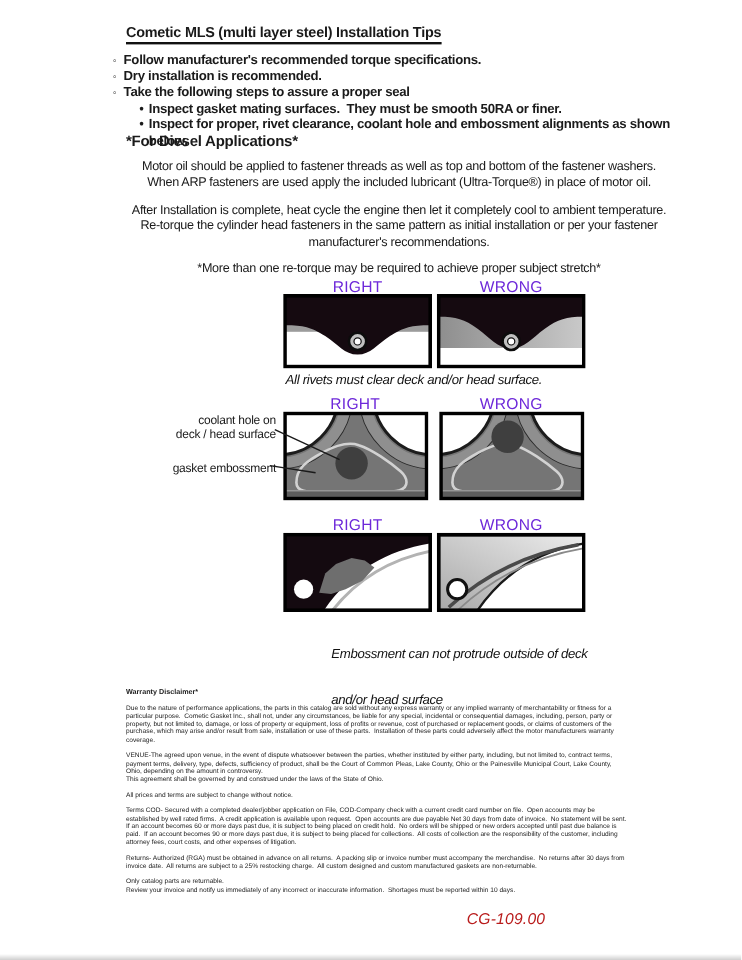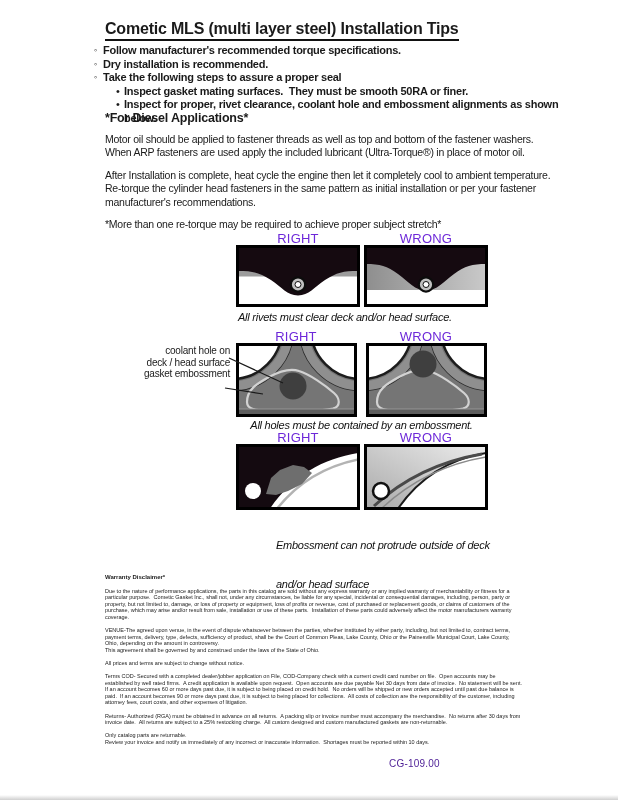--- a/index.html
+++ b/index.html
@@ -2,50 +2,50 @@
 <html><head>
 <meta charset="utf-8">
 <style>
   html,body{margin:0;padding:0;background:#ffffff;}
   .page{
     position:relative;width:618px;height:800px;background:#ffffff;overflow:hidden;
     font-family:"Liberation Sans", sans-serif;color:#1a1a1a;
   }
   
   .title{
-    position:absolute;left:105px;top:20px;font-size:16px;font-weight:bold;
+    position:absolute;left:105px;top:20px;font-size:12px;font-weight:bold;
     letter-spacing:-0.2px;border-bottom:2px solid #111;padding-bottom:1px;display:inline-block;
   }
   
   .tips{position:absolute;left:94px;top:44px;width:470px;font-size:11px;line-height:13.5px;letter-spacing:-0.25px;}
   .b-row{display:flex;align-items:flex-start;}
   .b-row .mk{width:9px;flex:0 0 9px;font-size:9px;line-height:13.5px;color:#1a1a1a;}
   .b-sub{margin-left:22px;}
   .b-sub .mk{width:8px;flex:0 0 8px;font-size:11px;}
   .b-txt{white-space:pre-wrap;font-weight:bold;}
   
   .diesel{position:absolute;left:105px;top:112px;width:455px;font-size:10.5px;line-height:13.5px;letter-spacing:-0.25px;}
   .diesel h2{font-size:12.5px;font-weight:bold;margin:0 0 7px 0;letter-spacing:-0.2px;}
-  .diesel p{margin:0 0 9px 0;white-space:pre-wrap;}
+  .diesel p{margin:0 0 9px 0;white-space:pre-wrap;text-align:center;}
   
   .fig-label{position:absolute;width:124px;text-align:center;font-size:13px;letter-spacing:0.2px;color:#6d28d9;}
   .fig-box{position:absolute;}
   .fig-box svg{display:block;}
   .caption{position:absolute;font-size:11px;letter-spacing:-0.25px;color:#111;line-height:13px;white-space:pre-wrap;font-style:italic;}
   .caption-center{text-align:center;}
   .callouts{position:absolute;left:108px;top:345px;width:122px;text-align:right;font-size:10px;line-height:11.5px;letter-spacing:-0.2px;}
-  .callouts .c2{}
+  .callouts .c2{margin-top:17px;}
   .leader-overlay{position:absolute;left:105px;top:330px;pointer-events:none;}
   
   .warranty{position:absolute;left:105px;top:574px;width:418px;font-size:5.5px;line-height:6.6px;color:#222;letter-spacing:0;}
   .warranty h3{font-size:6px;margin:0 0 7px 0;font-weight:bold;}
   .warranty p{margin:0 0 6.5px 0;white-space:pre-wrap;}
   .warranty p.tight{margin:0;}
   
-  .footer-code{position:absolute;left:389px;top:758px;font-size:10px;letter-spacing:0.2px;color:#4c1d95;}
+  .footer-code{position:absolute;left:389px;top:758px;font-size:13px;letter-spacing:0.2px;color:#b91c1c;font-style:italic;}
   .page-edge{position:absolute;left:0;right:0;bottom:0;height:5px;background:linear-gradient(#ffffff,#cfcfcf);}
 </style>
 </head>
 <body>
 
 <div class="page">
 
   <div class="title">Cometic MLS (multi layer steel) Installation Tips</div>
 
   <div class="tips">
@@ -166,21 +166,20 @@
       </g>
       <rect x="1.5" y="1.5" width="118" height="71" fill="none" stroke="#000000" stroke-width="3"></rect>
     </svg>
   </div>
 
   <svg class="leader-overlay" width="300" height="95">
     <line x1="124" y1="28" x2="178" y2="53" stroke="#1a1a1a" stroke-width="1.2"></line>
     <line x1="120" y1="58" x2="158" y2="64" stroke="#1a1a1a" stroke-width="1.2"></line>
   </svg>
 
-  <div class="caption caption-center" style="left:236px;top:419px;width:251px;">All holes must be contained by an embossment.</div>
 
   <div class="fig-label" style="left:236px;top:430px;">RIGHT</div>
   <div class="fig-label" style="left:364px;top:430px;">WRONG</div>
 
   <div class="fig-box" style="left:236px;top:444px;">
     <svg width="124" height="66" viewBox="0 0 124 66">
       <defs>
           <clipPath id="f3ca">
             <rect x="2" y="2" width="120" height="62"></rect>
           </clipPath>

